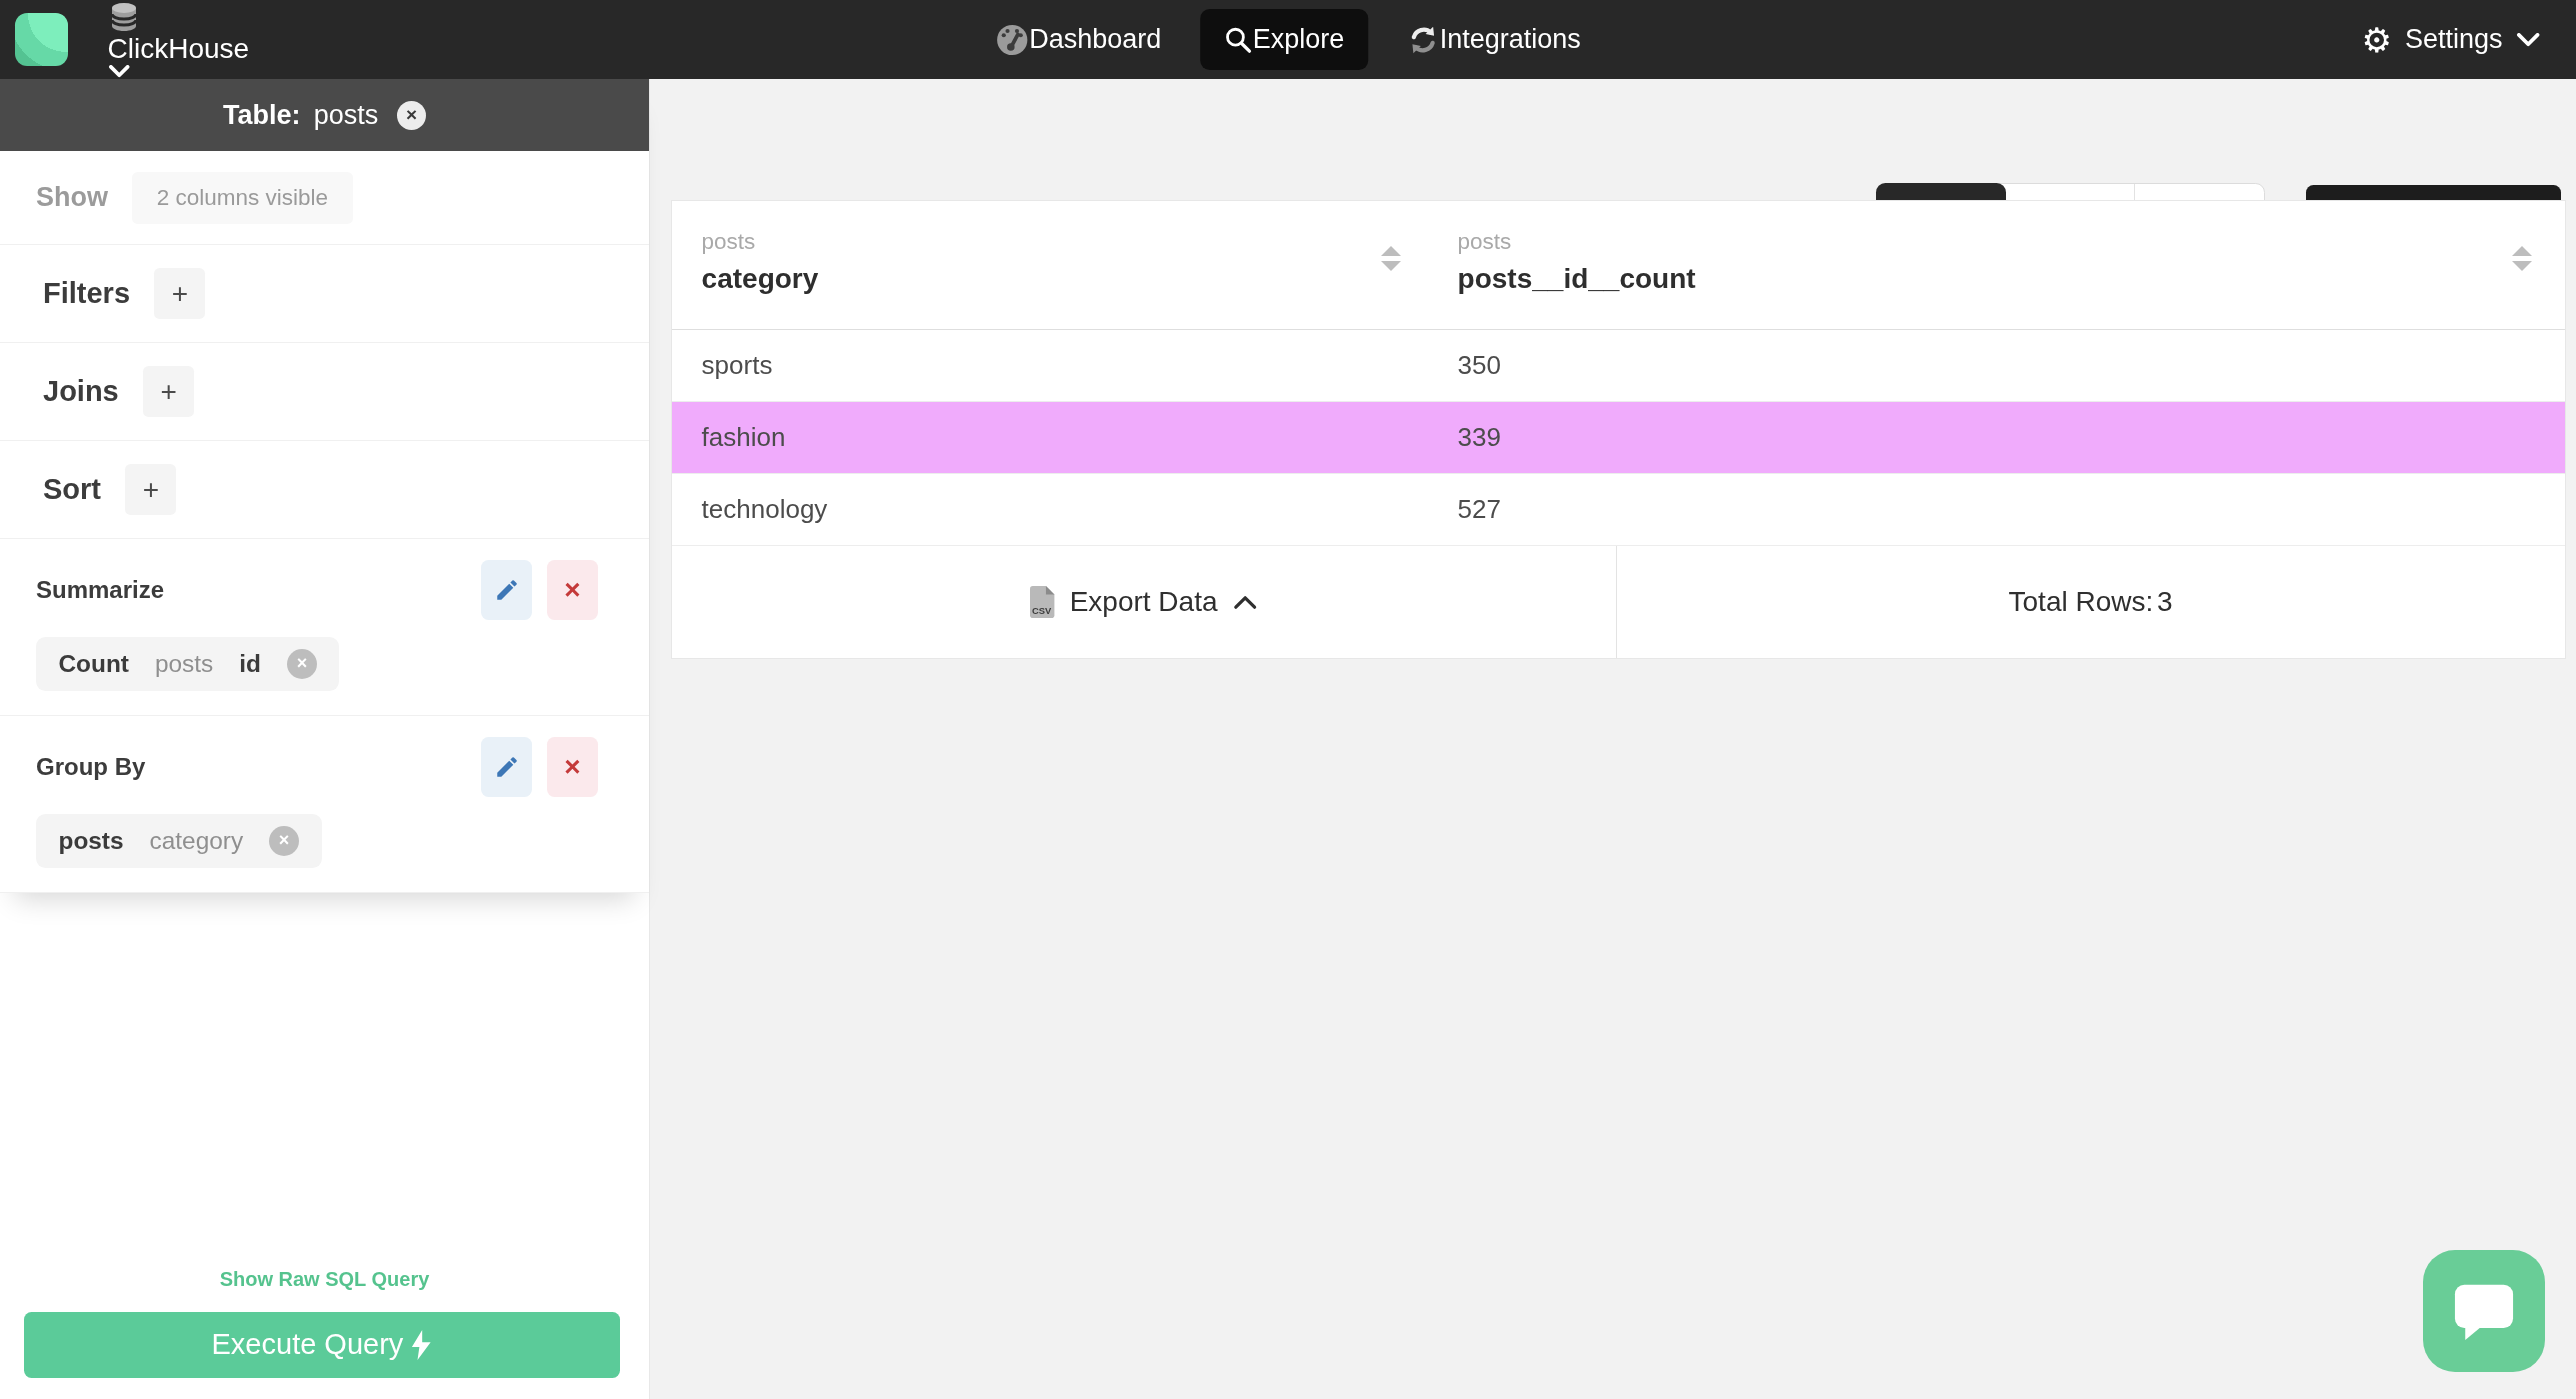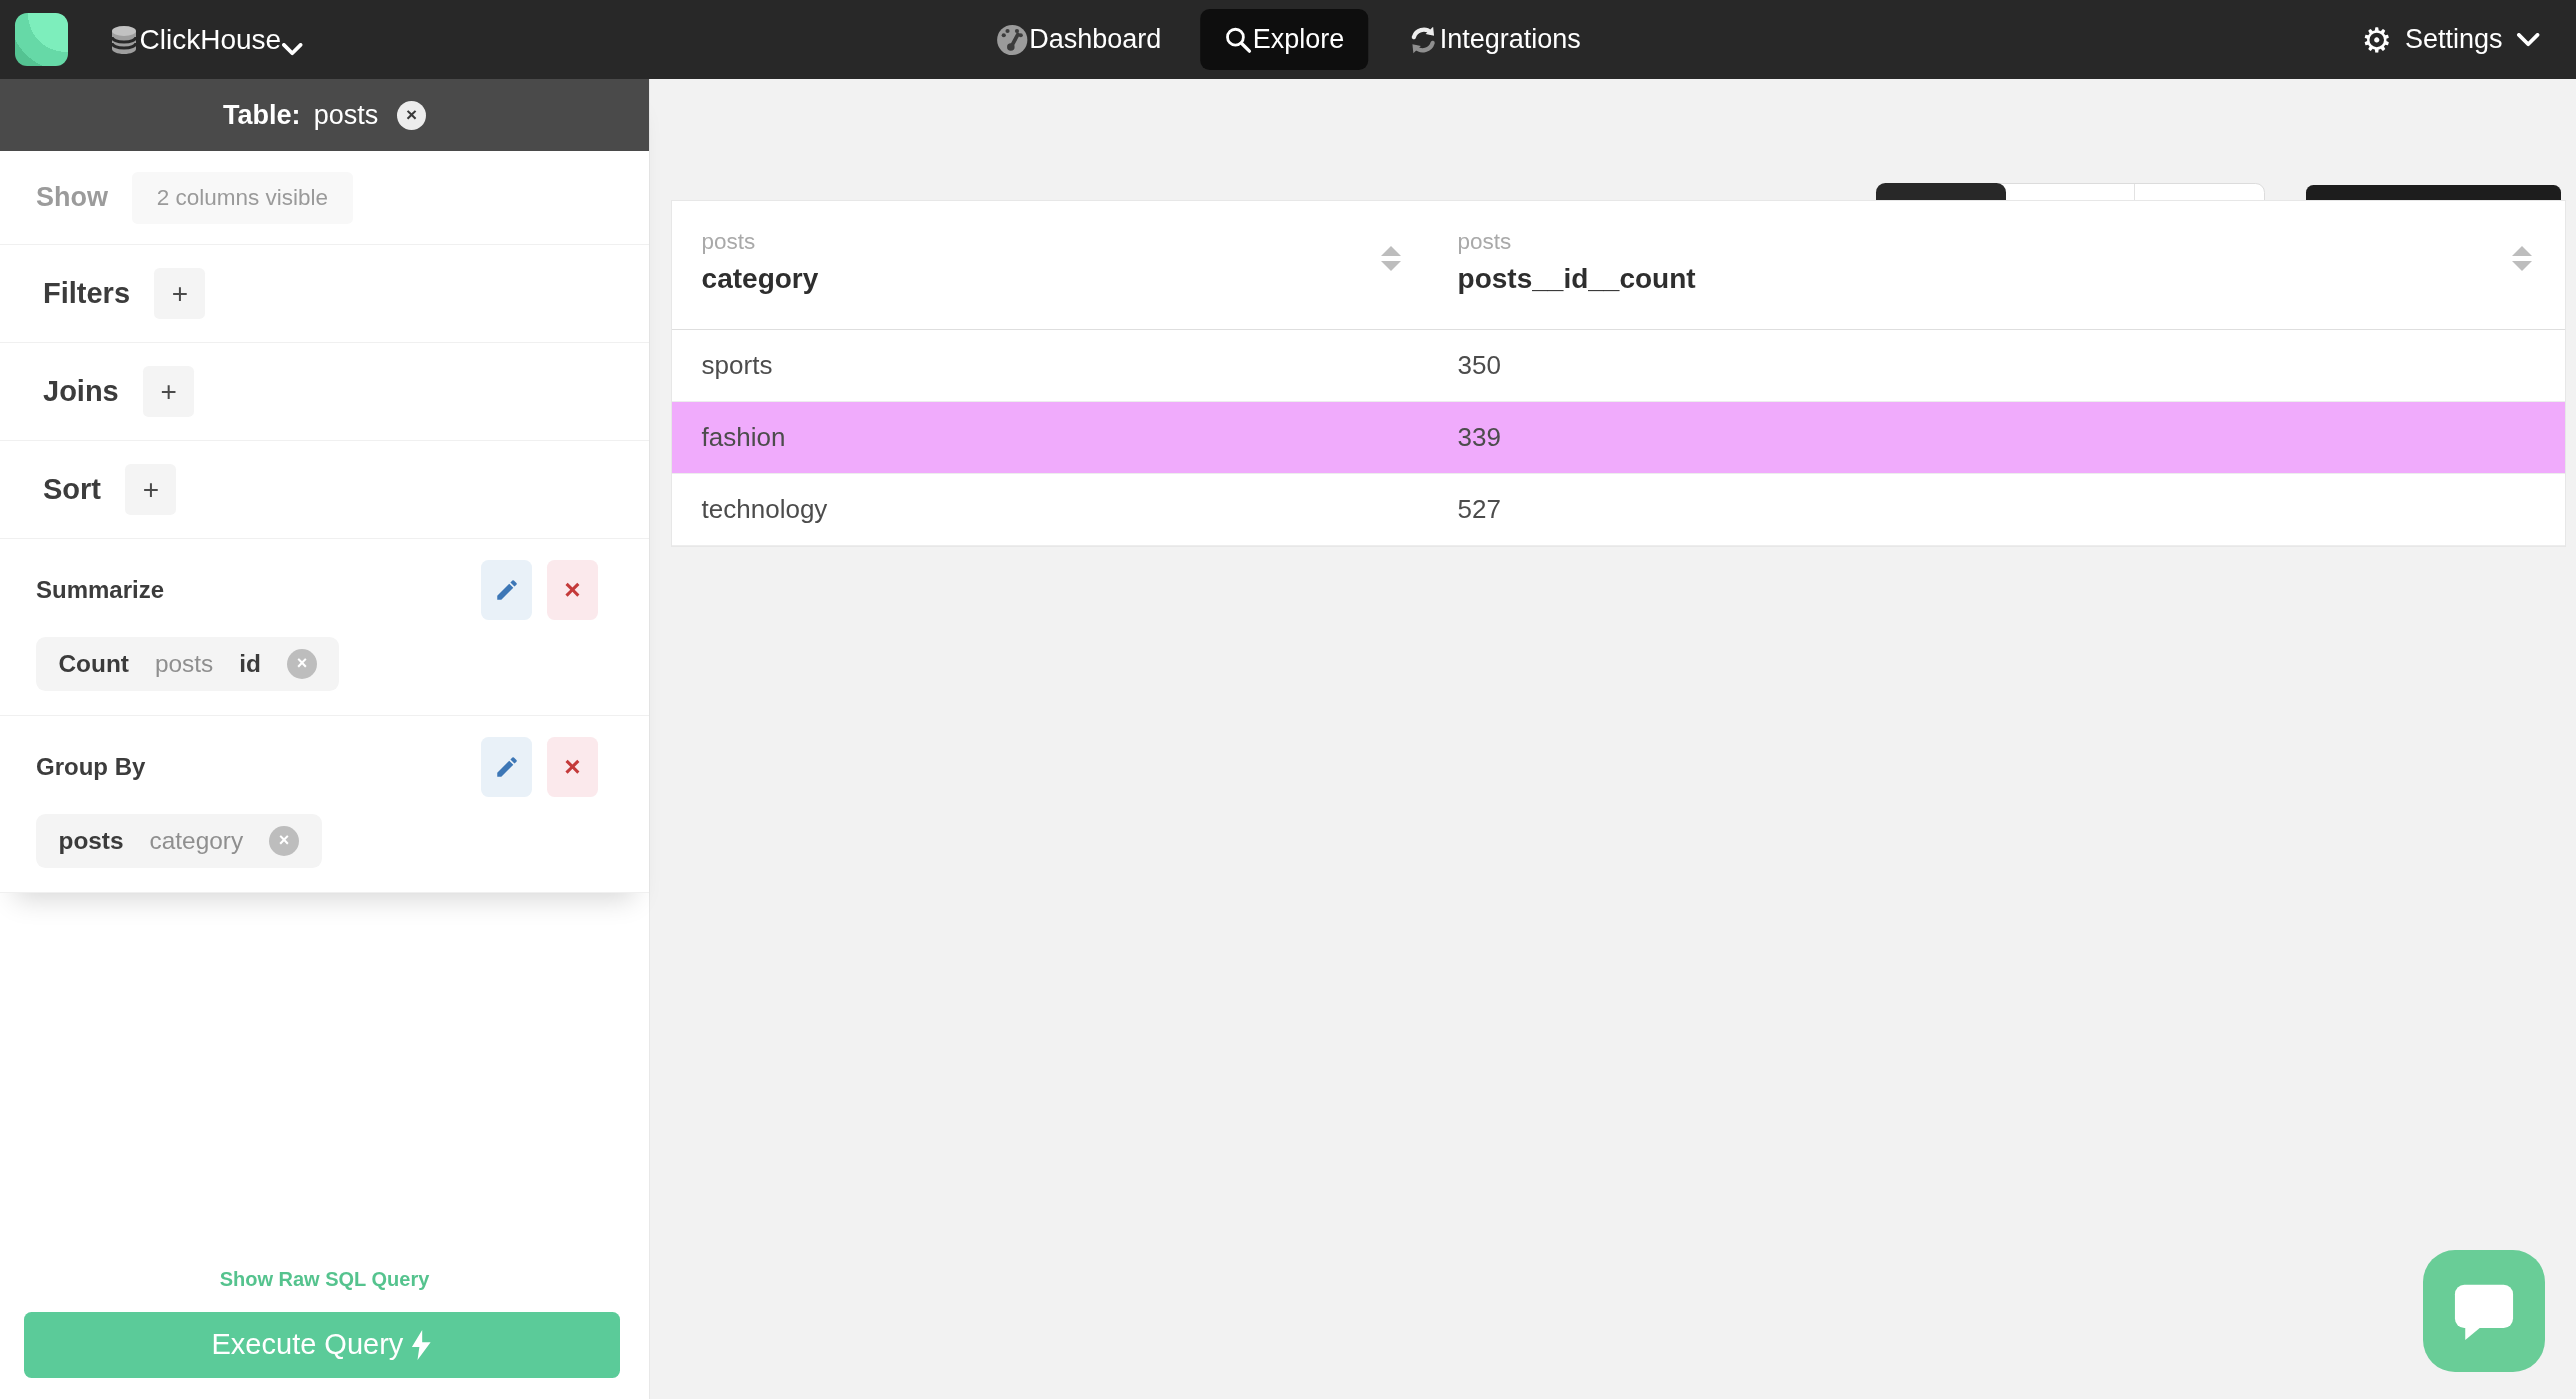--- a/index.html
+++ b/index.html
@@ -6,21 +6,21 @@
   html,body { width:2576px; height:1400px; overflow:hidden; background:#f2f2f2;
               font-family:"Liberation Sans", sans-serif; }
   .stage { position:relative; width:2576px; height:1400px; }
 
   
   .topnav { position:absolute; top:0; left:0; right:0; height:79px; background:#282828;
             display:flex; align-items:center; z-index:30; }
   .brand { display:flex; align-items:center; gap:19px; padding-left:15px; }
   .logo { width:53px; height:53px; border-radius:12.2px;
           background: radial-gradient(circle at 96% 2%, #7deebc 0 52%, #66d9a7 52% 78%, #54c392 78%); }
-  .brand-sel { display:flex; align-items:flex-end; margin-left:20.6px; cursor:pointer; }
+  .brand-sel { display:flex; align-items:flex-start; margin-left:20.6px; cursor:pointer;flex-direction:column; }
   .brand-name { color:#fff; font-size:28px; }
   .nav-center { position:absolute; left:50%; top:0; transform:translateX(-50%); height:79px;
                 display:flex; align-items:center; gap:39px; }
   .nav-item { display:flex; align-items:center; color:#fff; font-size:27px; cursor:pointer; white-space:nowrap; }
   .nav-item.active { background:#0e0e0e; border-radius:9.4px; padding:15px 24.4px; }
   .settings { margin-left:auto; display:flex; align-items:center; gap:13px; color:#fff;
               font-size:27px; padding-right:36px; cursor:pointer; }
   .gear-glyph { font-size:34px; line-height:1; color:#fff; }
 
   
@@ -365,20 +365,41 @@
       </div>
       <div class="trow alt">
         <div class="td1">fashion</div>
         <div class="td2">339</div>
       </div>
       <div class="trow">
         <div class="td1">technology</div>
         <div class="td2">527</div>
       </div>
 
+      <div class="tfoot">
+        <div class="tf-left">
+          <span>
+            <svg width="24.4" height="32" viewBox="0 0 26 34" style="font-size:30px">
+              <path d="M3 0 H17 L26 9 V31 a3 3 0 0 1 -3 3 H3 a3 3 0 0 1 -3 -3 V3 a3 3 0 0 1 3 -3 Z" fill="#b9b9b9"></path>
+              <path d="M17 0 L26 9 H17 Z" fill="#8b8b8b"></path>
+              <text x="2" y="30" font-size="10" font-weight="bold" fill="#3c3c3c" font-family="Liberation Sans, sans-serif">CSV</text>
+            </svg>
+          </span>
+          <span>Export Data</span>
+          <span>
+            <svg width="24.4" height="15" viewBox="0 0 26 16">
+              <polyline points="3,13 13,3 23,13" stroke="#2f2f2f" stroke-width="3.5" fill="none" stroke-linecap="round" stroke-linejoin="round"></polyline>
+            </svg>
+          </span>
+        </div>
+        <div class="tf-right">
+          <span>Total Rows:</span>
+          <span>3</span>
+        </div>
+      </div>
     </div>
 
     <div class="chat">
       <span>
         <svg width="64" height="60" viewBox="0 0 68 64">
           <rect x="3" y="4" width="62" height="46" rx="10" fill="#fff"></rect>
           <polygon points="14,48 14,63 32,48" fill="#fff"></polygon>
         </svg>
       </span>
     </div>

